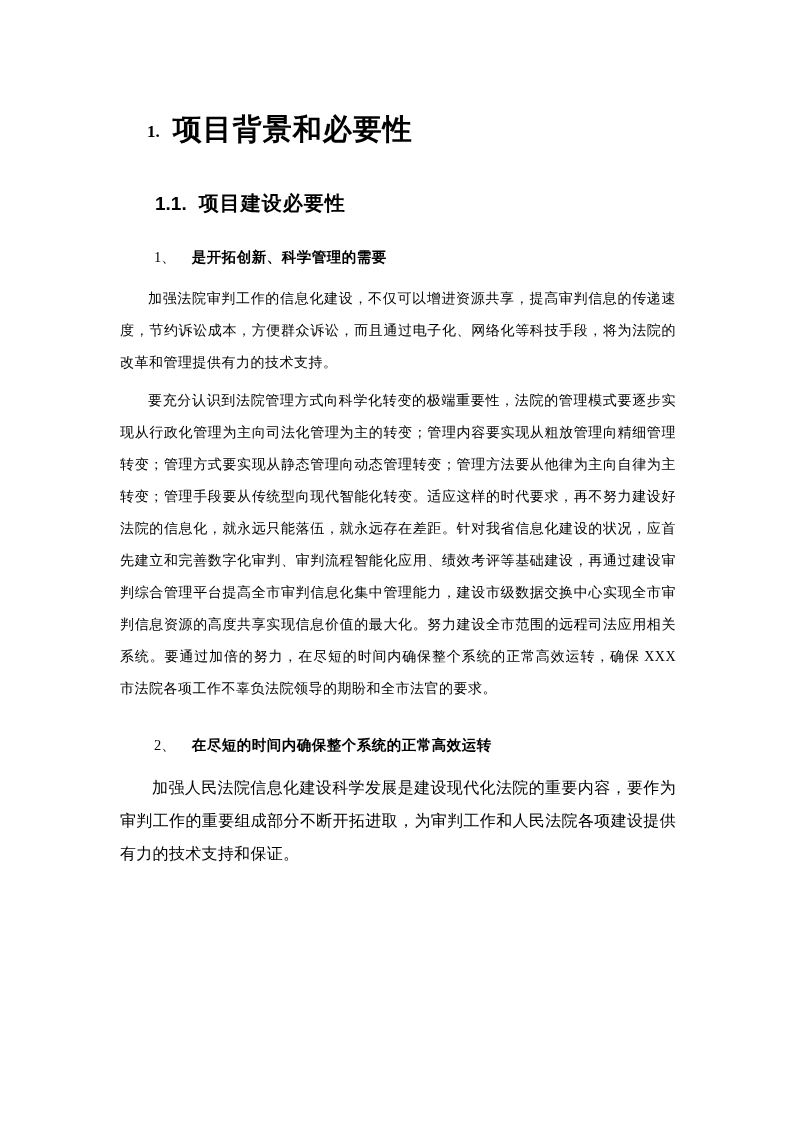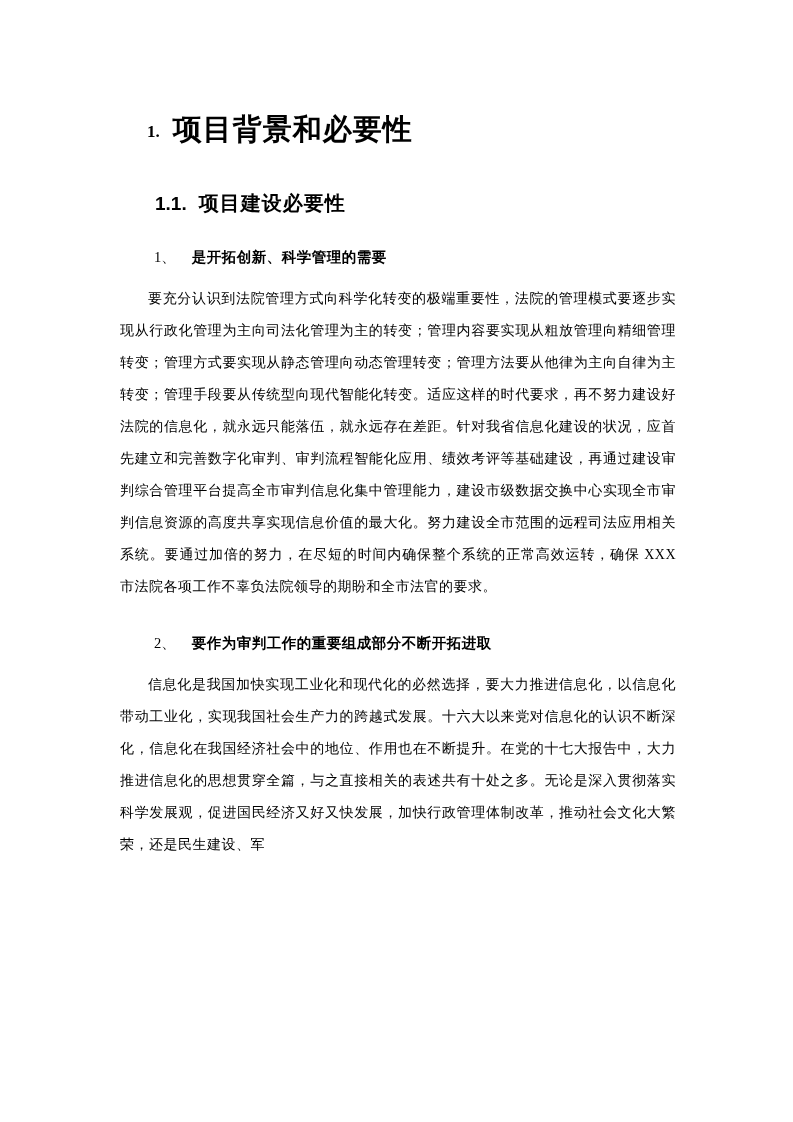--- a/index.html
+++ b/index.html
@@ -102,24 +102,25 @@
     </div>
 
     <div class="h2">
       <span class="num">1.1.</span><span class="txt">项目建设必要性</span>
     </div>
 
     <div class="h3">
       <span class="num">1、</span><span class="txt">是开拓创新、科学管理的需要</span>
     </div>
 
+    <p class="para">加强法院审判工作的信息化建设，不仅可以增进资源共享，提高审判信息的传递速度，节约诉讼成本，方便群众诉讼，而且通过电子化、网络化等科技手段，将为法院的改革和管理提供有力的技术支持。</p>
 
     <p class="para gap-before">要充分认识到法院管理方式向科学化转变的极端重要性，法院的管理模式要逐步实现从行政化管理为主向司法化管理为主的转变；管理内容要实现从粗放管理向精细管理转变；管理方式要实现从静态管理向动态管理转变；管理方法要从他律为主向自律为主转变；管理手段要从传统型向现代智能化转变。适应这样的时代要求，再不努力建设好法院的信息化，就永远只能落伍，就永远存在差距。针对我省信息化建设的状况，应首先建立和完善数字化审判、审判流程智能化应用、绩效考评等基础建设，再通过建设审判综合管理平台提高全市审判信息化集中管理能力，建设市级数据交换中心实现全市审判信息资源的高度共享实现信息价值的最大化。努力建设全市范围的远程司法应用相关系统。要通过加倍的努力，在尽短的时间内确保整个系统的正常高效运转，确保 XXX 市法院各项工作不辜负法院领导的期盼和全市法官的要求。</p>
 
     <div class="h3">
-      <span class="num">2、</span><span class="txt">要作为审判工作的重要组成部分不断开拓进取</span>
+      <span class="num">2、</span><span class="txt">在尽短的时间内确保整个系统的正常高效运转</span>
     </div>
 
+    <p class="para large">加强人民法院信息化建设科学发展是建设现代化法院的重要内容，要作为审判工作的重要组成部分不断开拓进取，为审判工作和人民法院各项建设提供有力的技术支持和保证。</p>
 
-    <p class="para gap-before">信息化是我国加快实现工业化和现代化的必然选择，要大力推进信息化，以信息化带动工业化，实现我国社会生产力的跨越式发展。十六大以来党对信息化的认识不断深化，信息化在我国经济社会中的地位、作用也在不断提升。在党的十七大报告中，大力推进信息化的思想贯穿全篇，与之直接相关的表述共有十处之多。无论是深入贯彻落实科学发展观，促进国民经济又好又快发展，加快行政管理体制改革，推动社会文化大繁荣，还是民生建设、军</p>
 
   </div>
 </div>
 
 </body></html>

